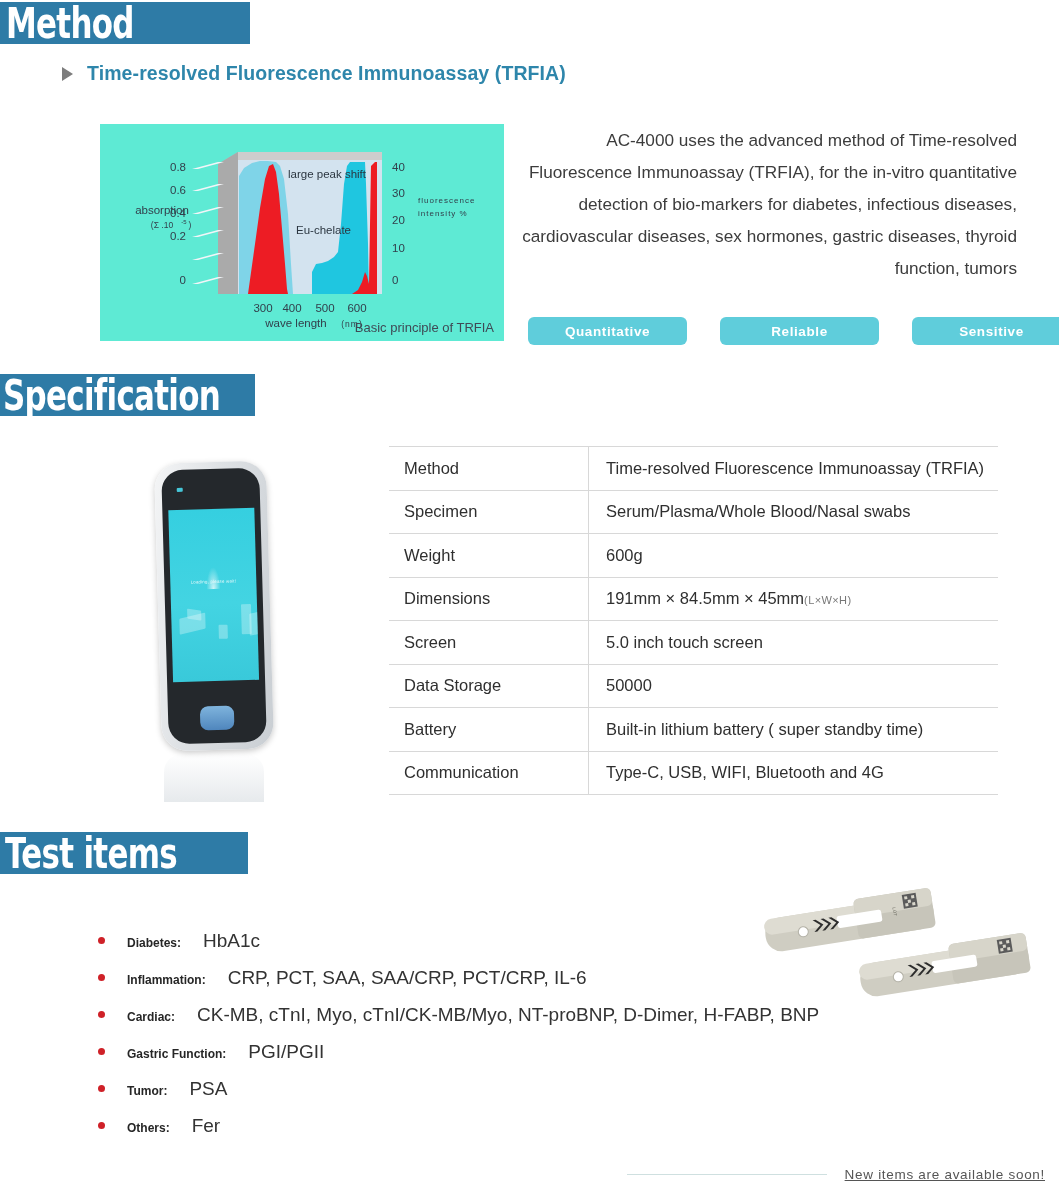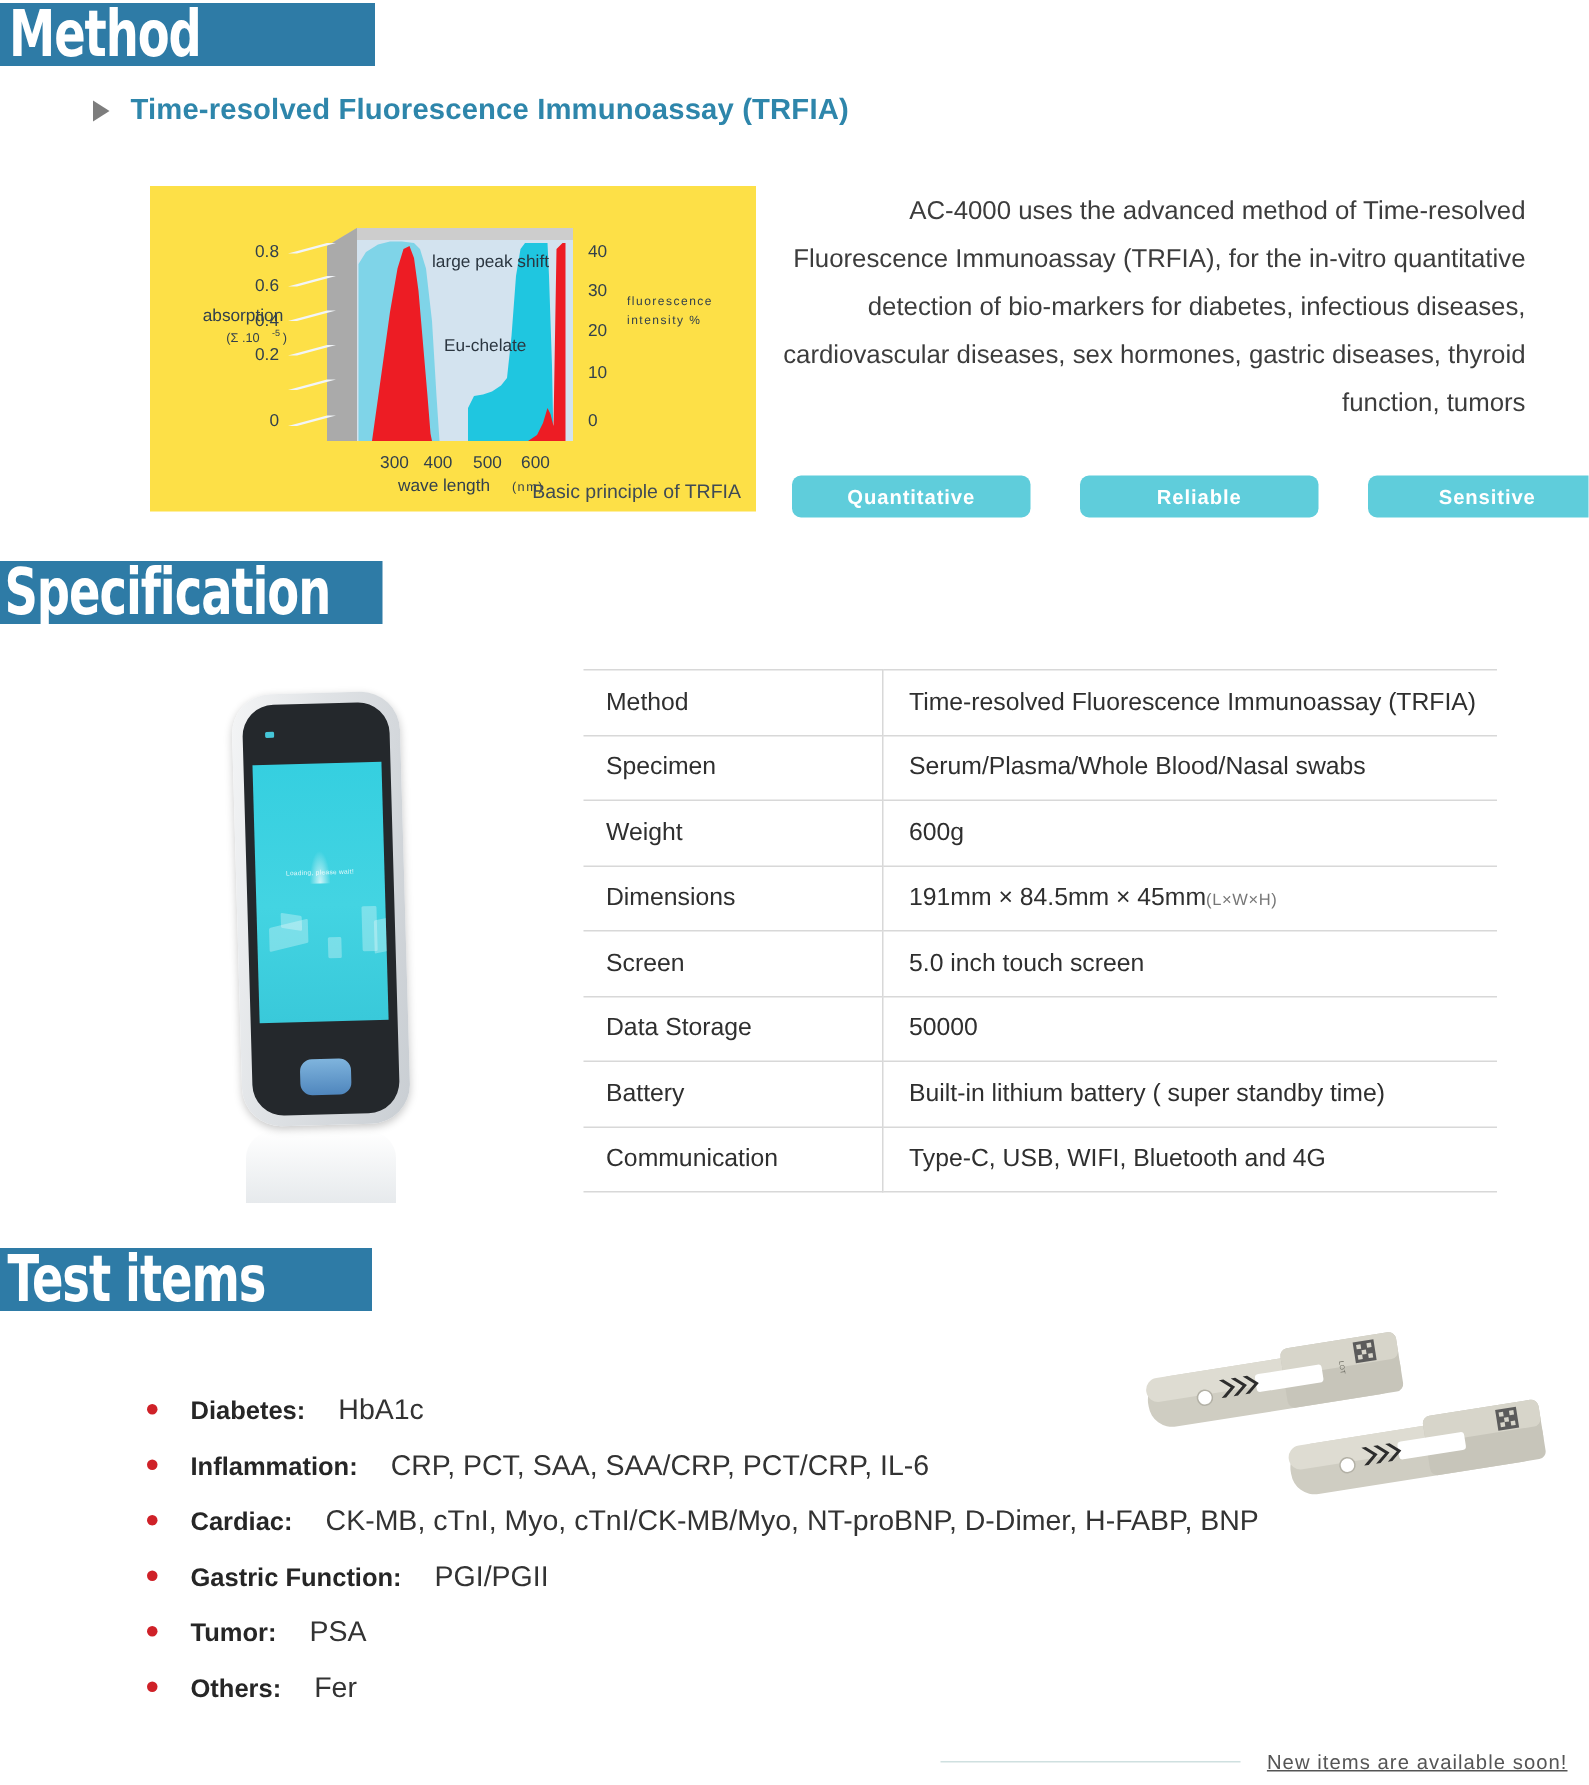--- a/index.html
+++ b/index.html
@@ -32,21 +32,21 @@
     width:0;height:0;border-left:11px solid #7d7d7d;
     border-top:7px solid transparent;border-bottom:7px solid transparent;
   }
   #method-sub .txt{
     font-size:19.5px;font-weight:bold;color:#2E86AB;letter-spacing:.1px;
   }
 
   
   #chart-card{
     position:absolute;left:100px;top:124px;width:404px;height:217px;
-    background:#fde047;
+    background:#5eead4;
   }
   .cv{position:absolute;left:0;top:0;width:404px;height:217px;}
   #chart-caption{
     position:absolute;right:10px;bottom:6px;font-size:13px;color:#3f4a55;
   }
 
   
   #method-para{
     position:absolute;left:521px;top:124px;width:496px;
     font-size:17.2px;line-height:32px;color:#3c3c3c;text-align:right;
@@ -115,21 +115,21 @@
   
   #cassettes{position:absolute;left:745px;top:872px;width:290px;height:135px;}
 
   
   #items{position:absolute;left:98px;top:930px;width:800px;}
   .item{display:flex;align-items:baseline;gap:22px;height:37px;}
   .dot{
     width:7px;height:7px;border-radius:50%;background:#cf2128;flex:none;
     position:relative;top:-3px;
   }
-  .item .lbl{font-size:17px;font-weight:bold;color:#262626;white-space:nowrap;}
+  .item .lbl{font-size:12px;font-weight:bold;color:#262626;white-space:nowrap;}
   .item .val{font-size:19px;color:#333;white-space:nowrap;}
 
   
   #footer{
     position:absolute;right:14px;bottom:8px;display:flex;align-items:center;gap:18px;
   }
   #footer-rule{width:200px;height:1px;background:#cfe0e0;}
   #footer-text{font-size:13.5px;color:#555;letter-spacing:.7px;text-decoration:underline;}
 </style>
 </head>

